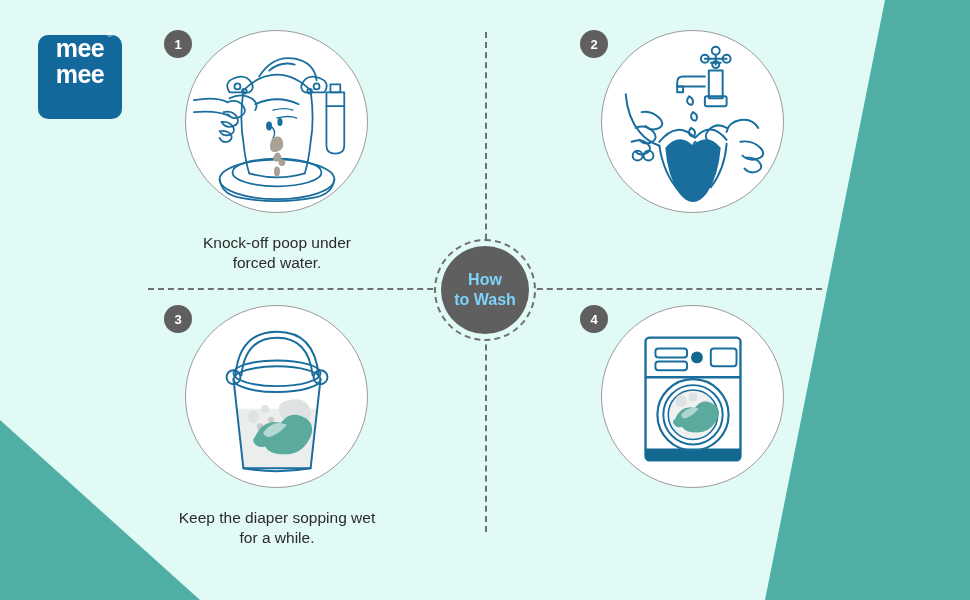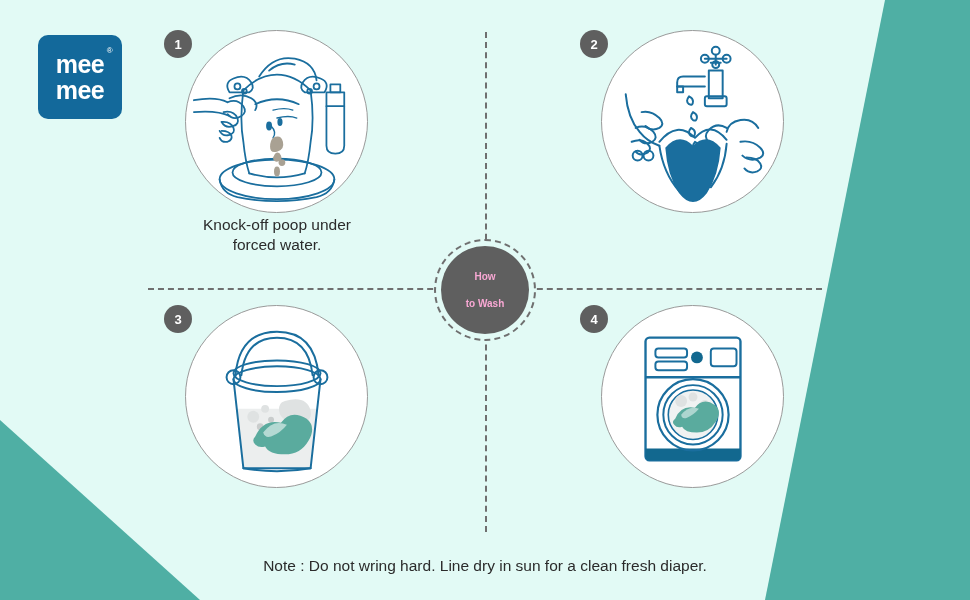--- a/index.html
+++ b/index.html
@@ -48,21 +48,20 @@
     top: 35px;
     width: 84px;
     height: 84px;
     background: #13699b;
     border-radius: 10px;
     z-index: 4;
     color: #ffffff;
     display: flex;
     flex-direction: column;
     align-items: center;
-    justify-content: center;
   }
   .logo-line {
     font-size: 25px;
     font-weight: bold;
     line-height: 26px;
     letter-spacing: -0.5px;
     position: relative;
   }
   .logo-reg {
     position: absolute;
@@ -105,28 +104,28 @@
     display: flex;
     align-items: center;
     justify-content: center;
     box-sizing: border-box;
   }
   .hub-inner {
     width: 88px;
     height: 88px;
     border-radius: 50%;
     background: #5f5f5f;
-    color: #f9a8d4;
+    color: #7dd3fc;
     display: flex;
     align-items: center;
     justify-content: center;
     text-align: center;
-    font-size: 10px;
+    font-size: 16px;
     font-weight: bold;
-    line-height: 27px;
+    line-height: 20px;
     white-space: pre-line;
   }
   
   .step {
     position: absolute;
     z-index: 3;
     width: 330px;
   }
   .step-1 { left: 112px; top: 30px; }
   .step-2 { left: 528px; top: 30px; }
@@ -166,20 +165,21 @@
     color: #ffffff;
     font-size: 13px;
     font-weight: bold;
     display: flex;
     align-items: center;
     justify-content: center;
     z-index: 6;
   }
   .step-caption {
     width: 330px;
+    margin-top: 18px;
     text-align: center;
     font-size: 15.5px;
     line-height: 20px;
     color: #2b2b2b;
     white-space: pre-line;
   }
   
   .note {
     position: absolute;
     left: 0;
@@ -349,20 +349,22 @@
             <path d="M50 70 q4 -44 42 -44 q38 0 42 44"></path>
             <path d="M56 70 q4 -38 36 -38 q32 0 36 38"></path>
 
             <circle cx="48" cy="72" r="7"></circle>
             <circle cx="136" cy="72" r="7"></circle>
           </g>
         </svg>
       </div>
       <div class="step-badge">3</div>
     </div>
+    <div class="step-caption">Keep the diaper sopping wet
+for a while.</div>
   </div>
 
   <div class="step step-4">
     <div class="circle-wrap">
       <div class="art-circle">
         <svg viewBox="0 0 183 183" xmlns="http://www.w3.org/2000/svg">
 
           <rect x="44" y="32" width="96" height="124" rx="4" fill="#ffffff" stroke="#1a6e9e" stroke-width="2.4"></rect>
 
           <path d="M44 72 h96" fill="none" stroke="#1a6e9e" stroke-width="2.4"></path>
@@ -392,15 +394,14 @@
       </div>
       <div class="step-badge">4</div>
     </div>
   </div>
 
   <div class="hub">
     <div class="hub-inner">How
 to Wash</div>
   </div>
 
-  <div class="note">Note : Do not wring hard. Line dry in sun for a clean fresh diaper.</div>
 
 </div>
 
 </body></html>

